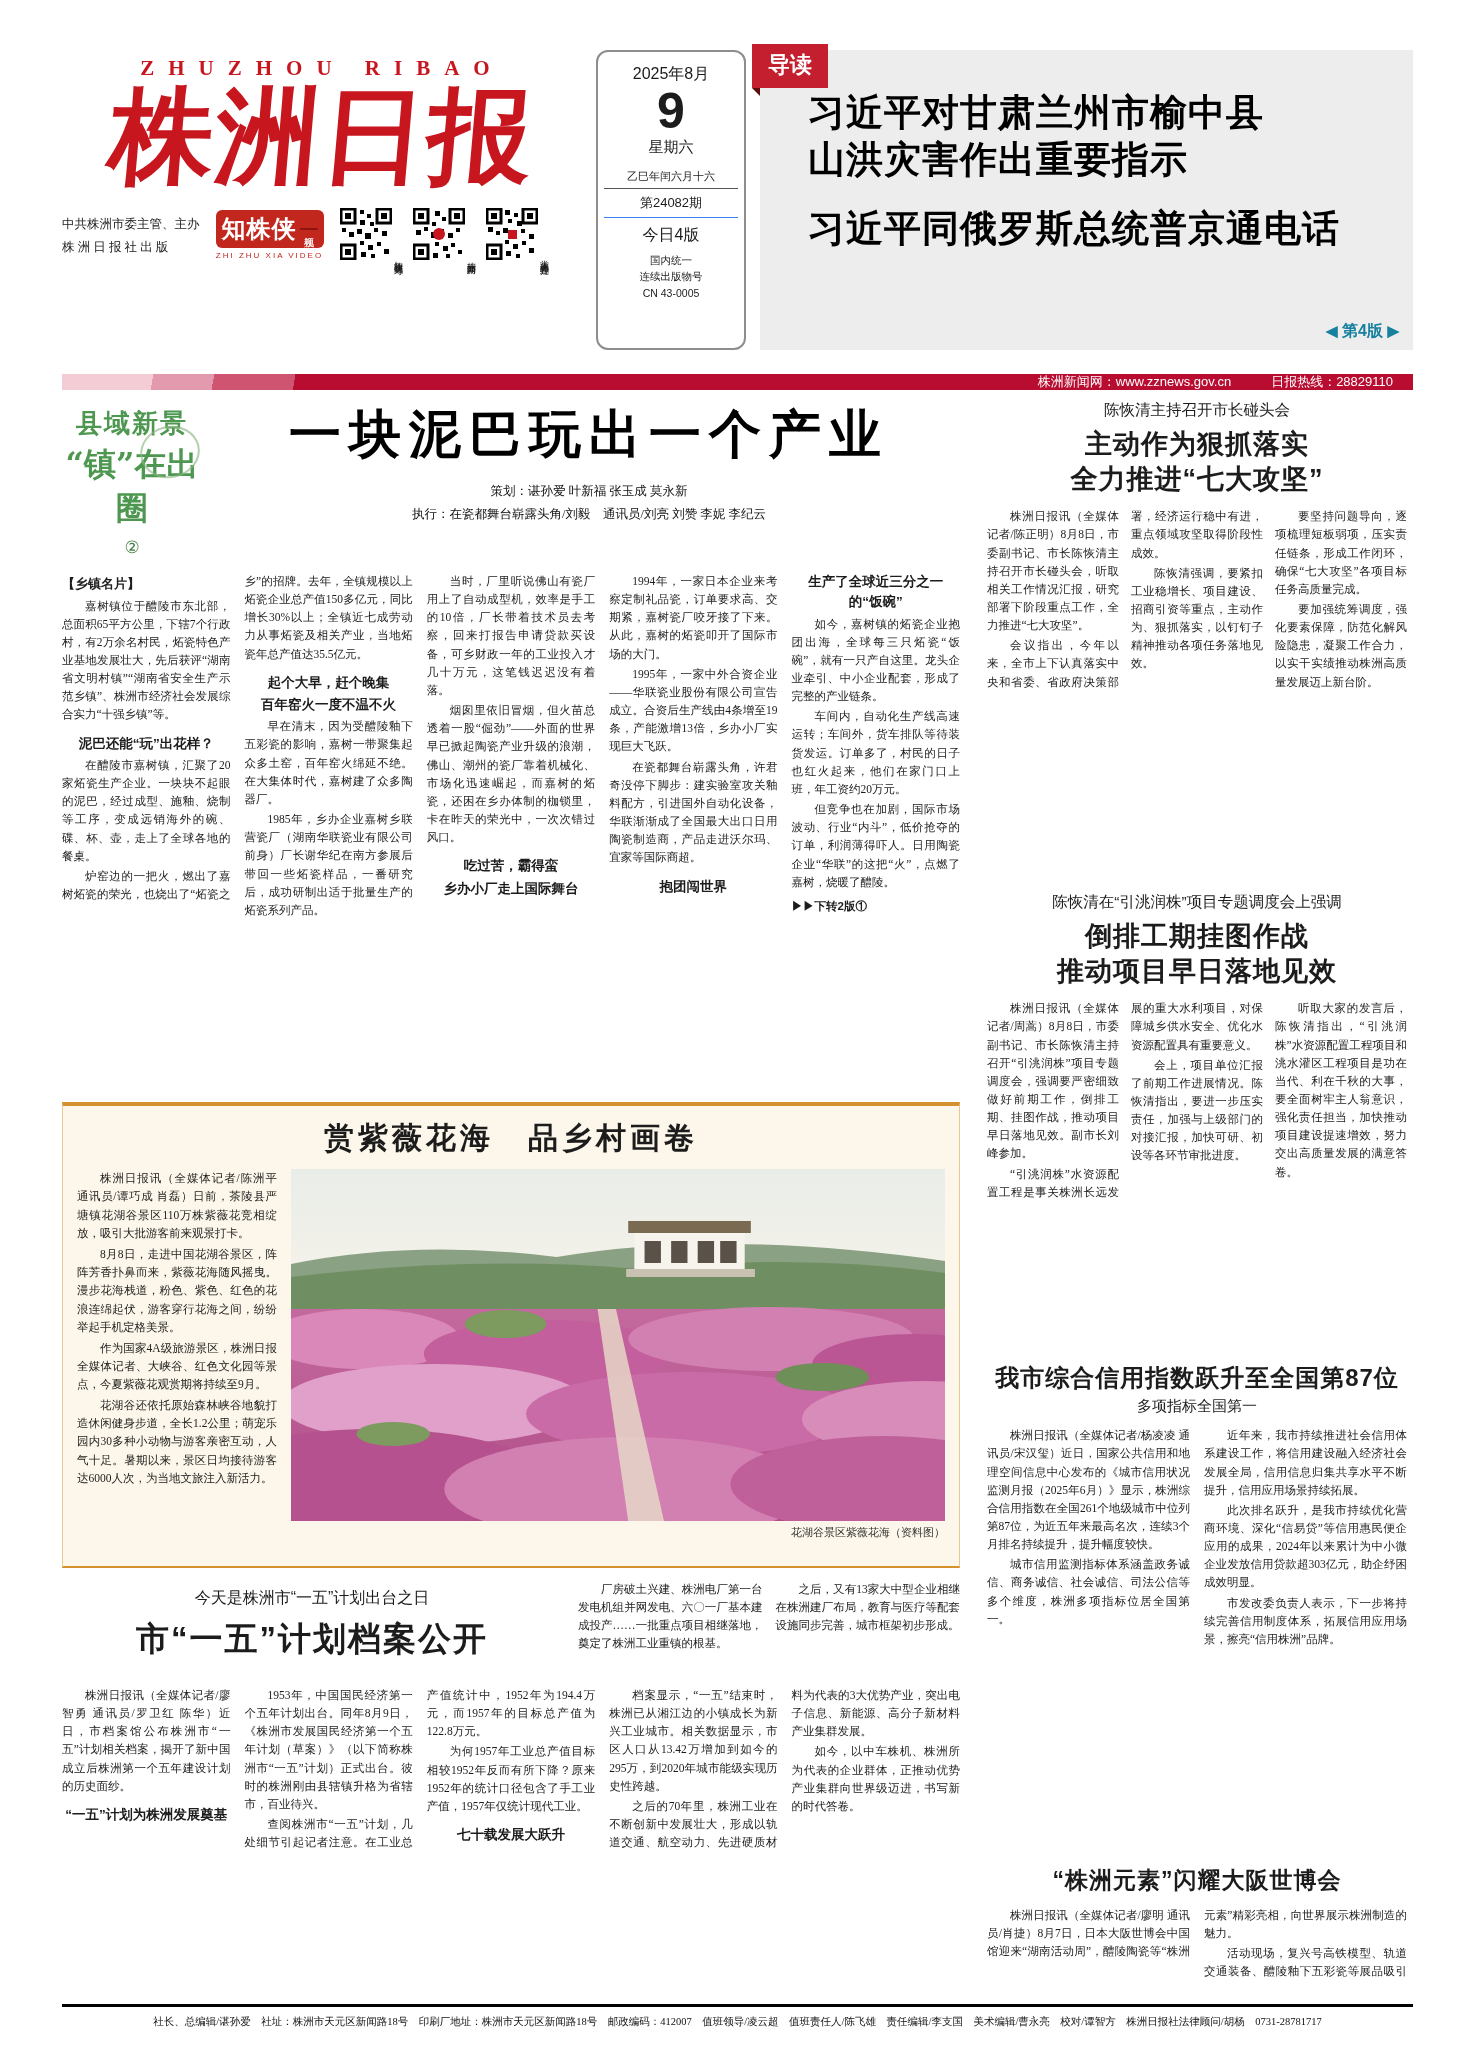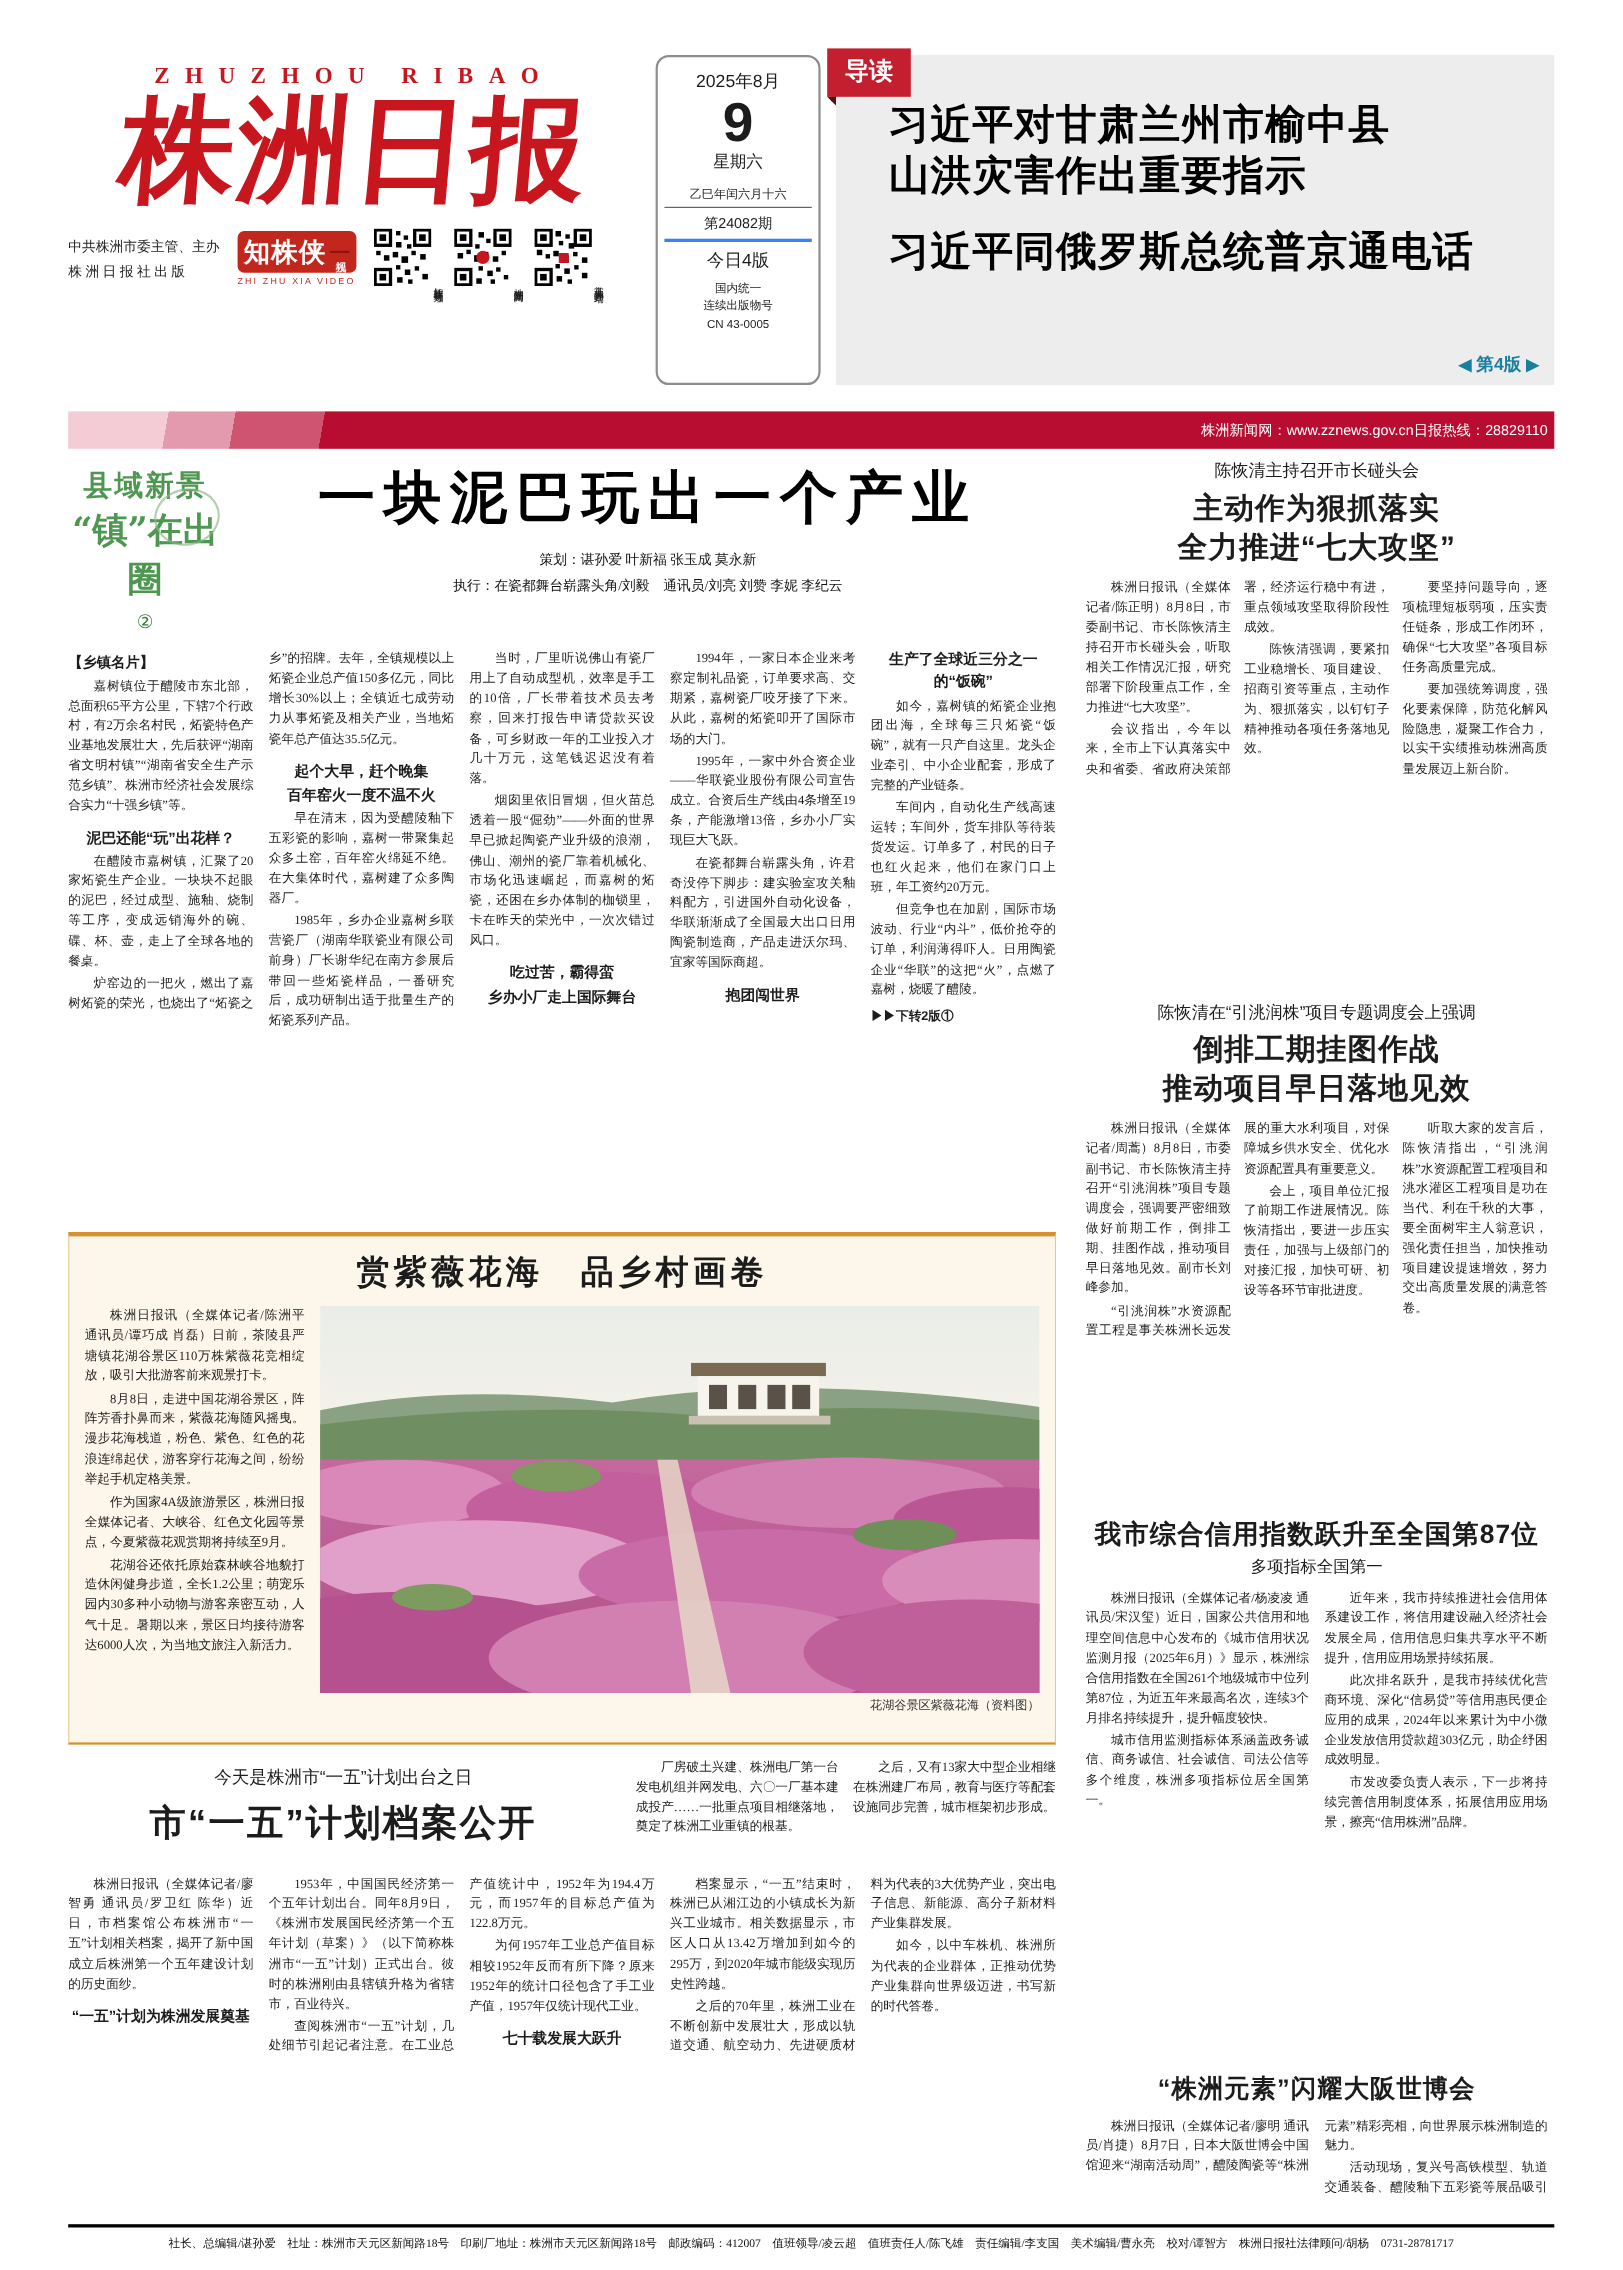--- a/index.html
+++ b/index.html
@@ -22,34 +22,34 @@
   .qr-group { display:flex; gap:10px; }
   .qr-item { display:flex; align-items:flex-end; gap:2px; }
   .qr-label { writing-mode:vertical-rl; font-size:9px; letter-spacing:1px; line-height:1; }
   .qr svg { display:block; }
 
   .datebox { width:150px; border:2px solid #8d8d8d; border-radius:12px; text-align:center; padding:12px 6px 8px; font-family:"Liberation Sans",sans-serif; }
   .db-ym { font-size:16px; }
   .db-day { font-size:50px; font-weight:bold; line-height:1.05; }
   .db-week { font-size:15px; margin-bottom:8px;}
   .db-lunar { font-size:11px; padding:4px 0; border-bottom:1px solid #555; }
-  .db-issue { font-size:13px; padding:5px 0; border-bottom:3px solid #3b82f6; }
+  .db-issue { font-size:13px; padding:5px 0; border-bottom:1px solid #3b82f6; }
   .db-pages { font-size:16px; padding-top:7px; }
   .db-issn { font-size:10.5px; margin-top:6px; line-height:1.6; }
 
   .daodu { flex:1; background:#ededed; position:relative; padding:40px 24px 10px 48px; }
   .daodu-tag { position:absolute; top:-6px; left:-8px; background:#c41f2e; color:#fff; font-family:"Liberation Sans",sans-serif; font-weight:bold; font-size:22px; padding:6px 16px 8px; }
   .daodu-tag:after { content:""; position:absolute; left:0; bottom:-8px; border:4px solid transparent; border-top-color:#5e0d0d; border-right-color:#5e0d0d; }
   .daodu-item { font-family:"Liberation Sans",sans-serif; font-weight:900; color:#000; font-size:37px; line-height:1.27; letter-spacing:1px; }
   .daodu-item + .daodu-item { margin-top:22px; }
   .daodu-ref { position:absolute; right:14px; bottom:8px; color:#17809f; font-size:16px; font-weight:bold; font-family:"Liberation Sans",sans-serif;}
   .tri { color:#17809f; font-size:15px; }
 
   
-  .redbar { margin-top:24px; height:34px; background:linear-gradient(100deg,#f3ccd6 0 90px,#e49aae 90px 150px,#cf5471 150px 230px,#b80d31 230px 100%); display:flex; align-items:center; justify-content:flex-end; color:#fff; font-size:13px; padding-right:6px; font-family:"Liberation Sans",sans-serif; }
+  .redbar { margin-top:24px; height:16px; background:linear-gradient(100deg,#f3ccd6 0 90px,#e49aae 90px 150px,#cf5471 150px 230px,#b80d31 230px 100%); display:flex; align-items:center; justify-content:flex-end; gap:40px; color:#fff; font-size:13px; padding-right:20px; font-family:"Liberation Sans",sans-serif; }
 
   
   .content { display:grid; grid-template-columns:898px 420px; column-gap:27px; margin-top:10px; }
 
   
   .main-art { height:690px; overflow:hidden; }
   .main-head { display:flex; align-items:flex-start; gap:16px; }
   .badge { width:140px; text-align:center; padding-top:6px; position:relative; }
   .badge-l1 { color:#4e9750; font-weight:900; font-size:26px; font-family:"DejaVu Serif",serif; letter-spacing:2px;}
   .badge-l2 { color:#4e9750; font-weight:900; font-size:32px; font-family:"DejaVu Serif",serif; margin-top:2px; }

